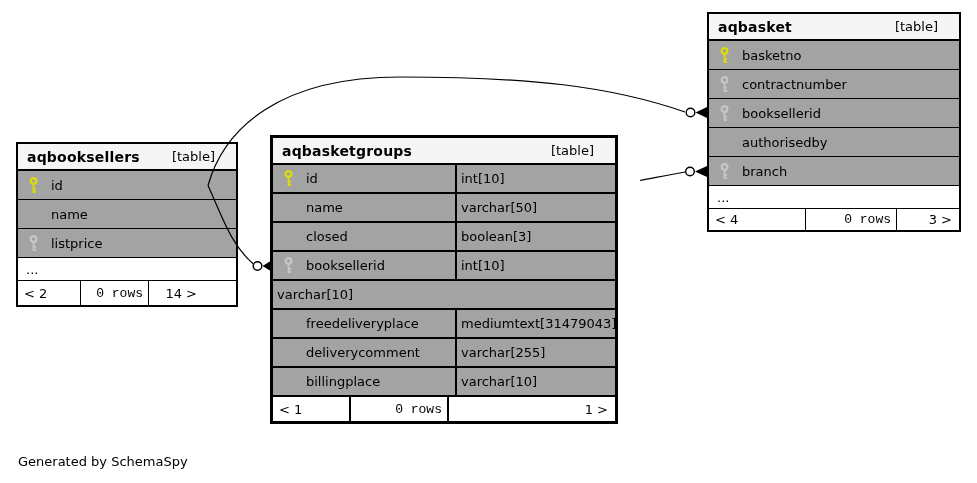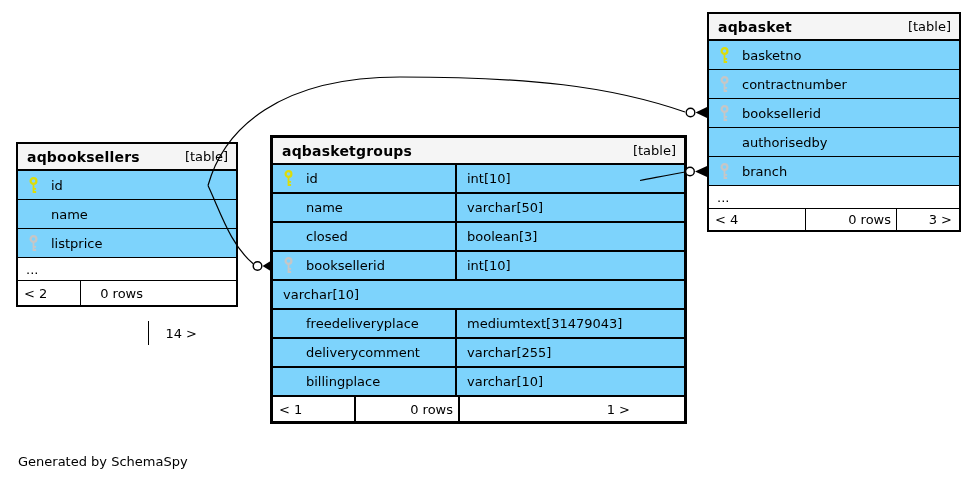--- a/index.html
+++ b/index.html
@@ -23,61 +23,61 @@
     border:2px solid #000;
     z-index:2;
   }
   .dtable.focus { border-width:3px; }
 
   .thead {
     height:27px;
     background:#f5f5f5;
     border-bottom:2px solid #000;
     display:flex; align-items:center; justify-content:space-between;
-    padding:0 8px 0 9px;
+    padding:0 21px 0 9px;
     font-size:13px;
     gap:22px;
   }
   .tname { font-weight:bold; font-size:14px; letter-spacing:0.2px; }
 
   .trow {
     height:29px;
     display:flex; align-items:center;
     border-bottom:1px solid #000;
     font-size:13px;
-    background:#7dd3fc;
+    background:#a3a3a3;
   }
   .focus .trow { border-bottom-width:2px; }
   .trow:last-of-type { border-bottom:none; }
 
   .kcell { width:15px; margin-left:8px; display:flex; justify-content:center; align-items:center; flex:0 0 auto; }
   .cname { margin-left:10px; white-space:nowrap; }
   .pk { color:#dcdc0a; }
   .fk { color:#c6c6c6; }
 
   .erow { height:23px; display:flex; align-items:center; padding-left:8px;
           border-bottom:1px solid #000; font-size:13px; }
   .ncell { width:184px; height:100%; display:flex; align-items:center;
            border-right:2px solid #000; flex:0 0 auto; }
-  .tcell { padding-left:10px; font-size:13px; white-space:nowrap; }
+  .tcell { padding-left:4px; font-size:13px; white-space:nowrap; }
 
   .tfoot { height:24px; display:flex; font-size:13px; }
   .tfoot .fcell { display:flex; align-items:center; height:100%; }
   .tfoot .fcell.c1 { justify-content:flex-start; padding-left:6px; }
-  .tfoot .fcell.c2 { justify-content:flex-end; padding-right:5px; border-left:1px solid #000; }
+  .tfoot .fcell.c2 { justify-content:flex-end; padding-right:5px; border-left:1px solid #000;font-family:Liberation Mono, monospace; }
   .tfoot .fcell.c3 { justify-content:flex-end; padding-right:7px; border-left:1px solid #000; }
   .focus .tfoot .fcell.c2, .focus .tfoot .fcell.c3 { border-left-width:2px; }
 
   
   #t-aqbooksellers { left:16px; top:142px; width:222px; }
   #t-aqbooksellers .fcell.c1 { width:62px; }
   #t-aqbooksellers .fcell.c2 { width:68px; }
-  #t-aqbooksellers .fcell.c3 { width:56px;margin-top:40px; }
-
-  #t-aqbasketgroups { left:270px; top:135px; width:417px; }
+  #t-aqbooksellers .fcell.c3 { width:56px; }
+
+  #t-aqbasketgroups { left:270px; top:135px; width:348px; }
   #t-aqbasketgroups .fcell.c1 { width:81px; }
   #t-aqbasketgroups .fcell.c2 { width:104px; }
   #t-aqbasketgroups .fcell.c3 { width:179px; }
 
   #t-aqbasket { left:707px; top:12px; width:254px; }
   #t-aqbasket .trow { height:29px; }
   #t-aqbasket .erow { height:23px; }
   #t-aqbasket .tfoot { height:21px; }
   #t-aqbasket .fcell.c1 { width:96px; }
   #t-aqbasket .fcell.c2 { width:91px; }

